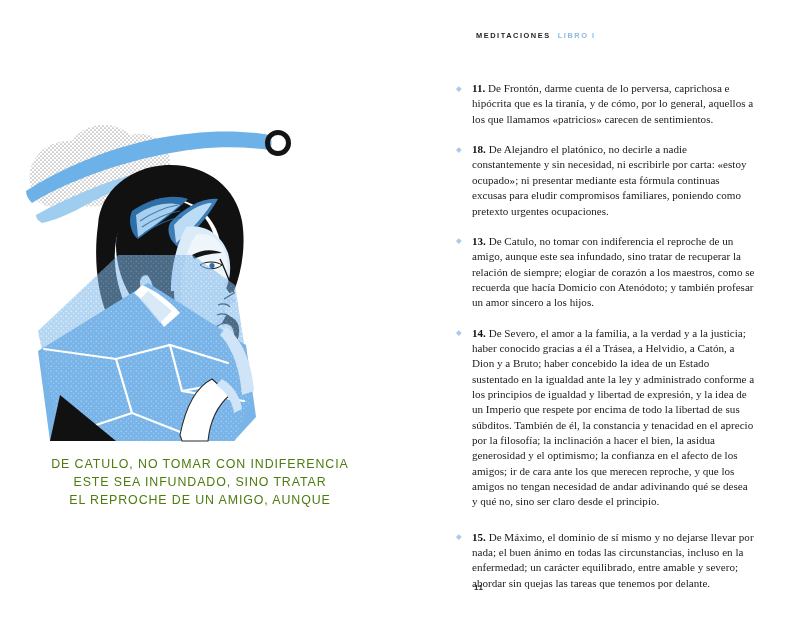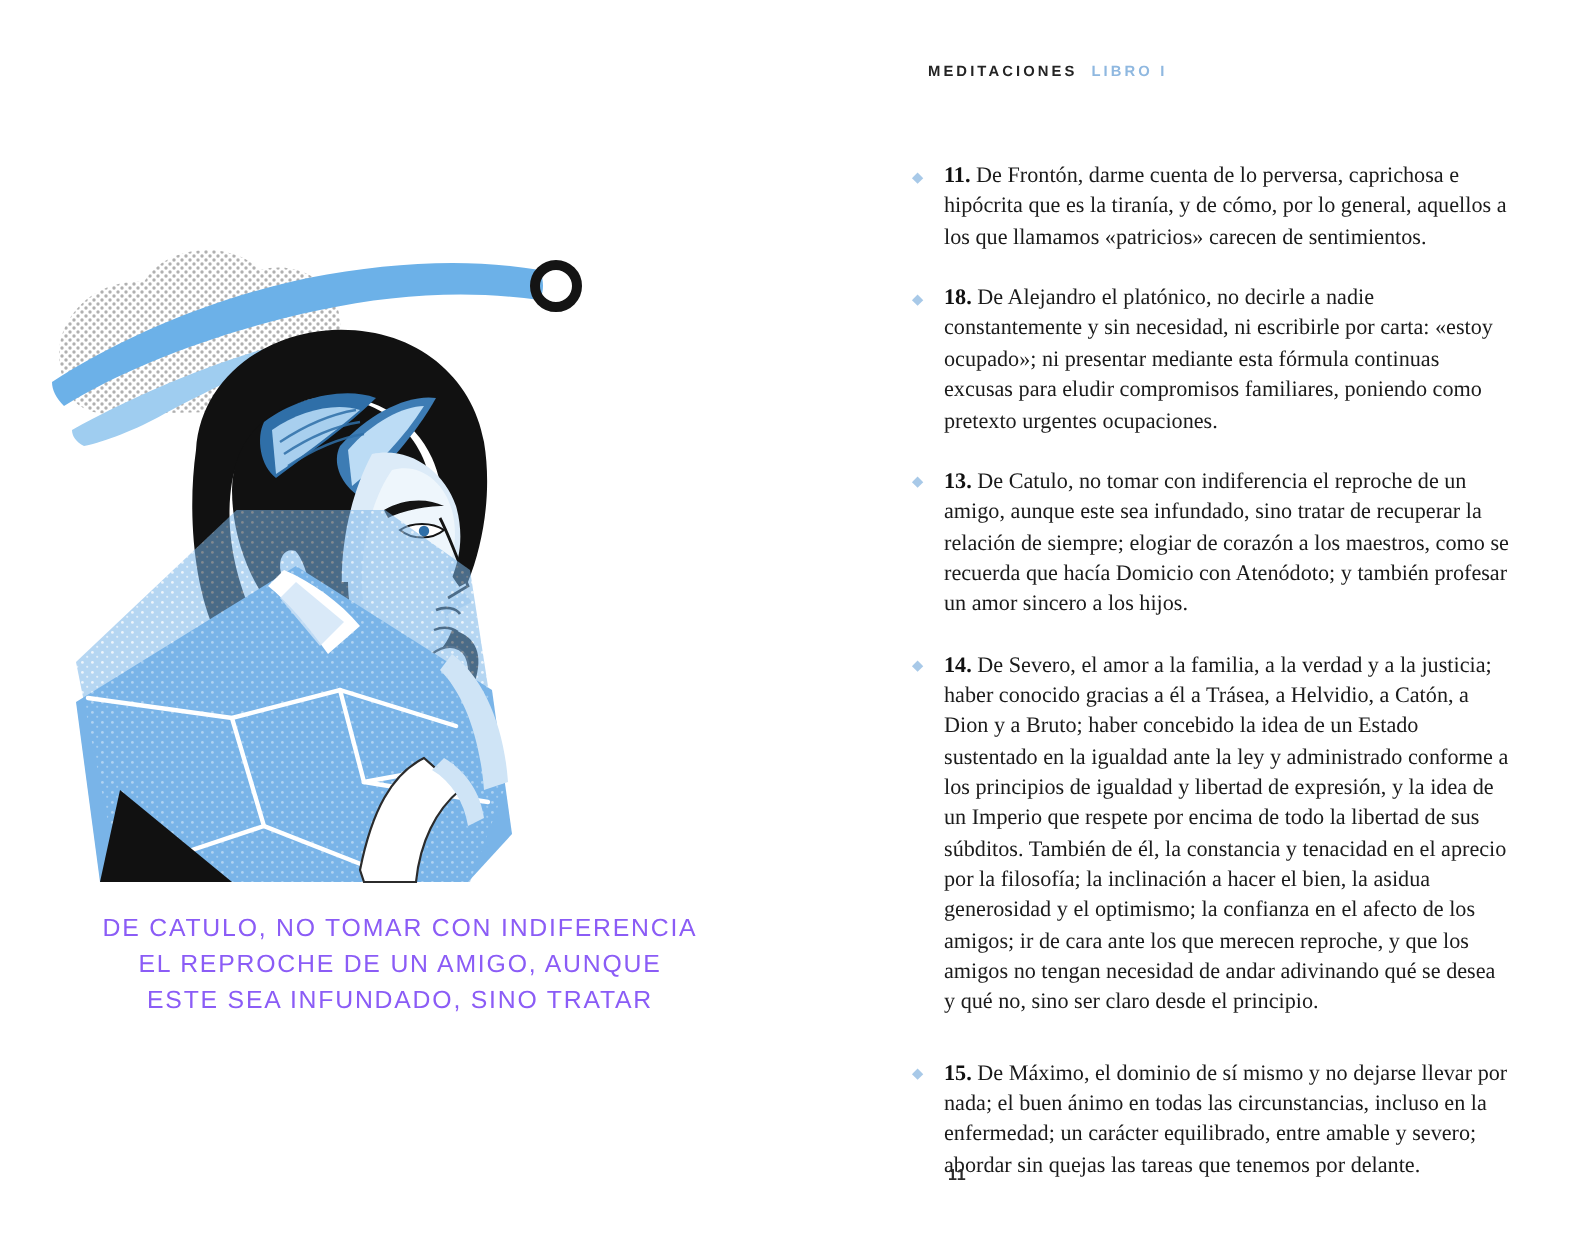--- a/index.html
+++ b/index.html
@@ -40,35 +40,35 @@
   .pullquote {
     position: absolute;
     left: 30px;
     top: 455px;
     width: 340px;
     text-align: center;
     font-family: "Liberation Sans", sans-serif;
     font-size: 12.4px;
     line-height: 18.2px;
     letter-spacing: 0.9px;
-    color: #8b5cf6;
+    color: #4d7c0f;
     font-weight: 400;
   }
   .pullquote .ql { display: block; white-space: nowrap; }
 
   
   .page-right {
     position: absolute;
     left: 394px; top: 0;
     width: 394px; height: 630px;
   }
 
   .running-head {
     position: absolute;
-    left: 70px;
+    left: 82px;
     top: 31px;
     font-family: "Liberation Sans", sans-serif;
     font-size: 7.4px;
     font-weight: 700;
     letter-spacing: 1.55px;
   }
   .rh-title { color: #242424; }
   .rh-book  { color: #8fb8e0; margin-left: 7px; }
 
   .body-col {
@@ -274,22 +274,22 @@
         </g>
 
         <g>
           <path d="M30 346 L40 300 L96 346 Z" fill="#111111"></path>
         </g>
       </svg>
     </div>
 
     <div class="pullquote">
       <span class="ql">DE CATULO, NO TOMAR CON INDIFERENCIA</span>
+      <span class="ql">ESTE SEA INFUNDADO, SINO TRATAR</span>
       <span class="ql">EL REPROCHE DE UN AMIGO, AUNQUE</span>
-      <span class="ql">ESTE SEA INFUNDADO, SINO TRATAR</span>
     </div>
   </div>
 
   <div class="page-right">
 
     <div class="running-head">
       <span class="rh-title">MEDITACIONES</span><span class="rh-book">LIBRO I</span>
     </div>
 
     <div class="body-col">

